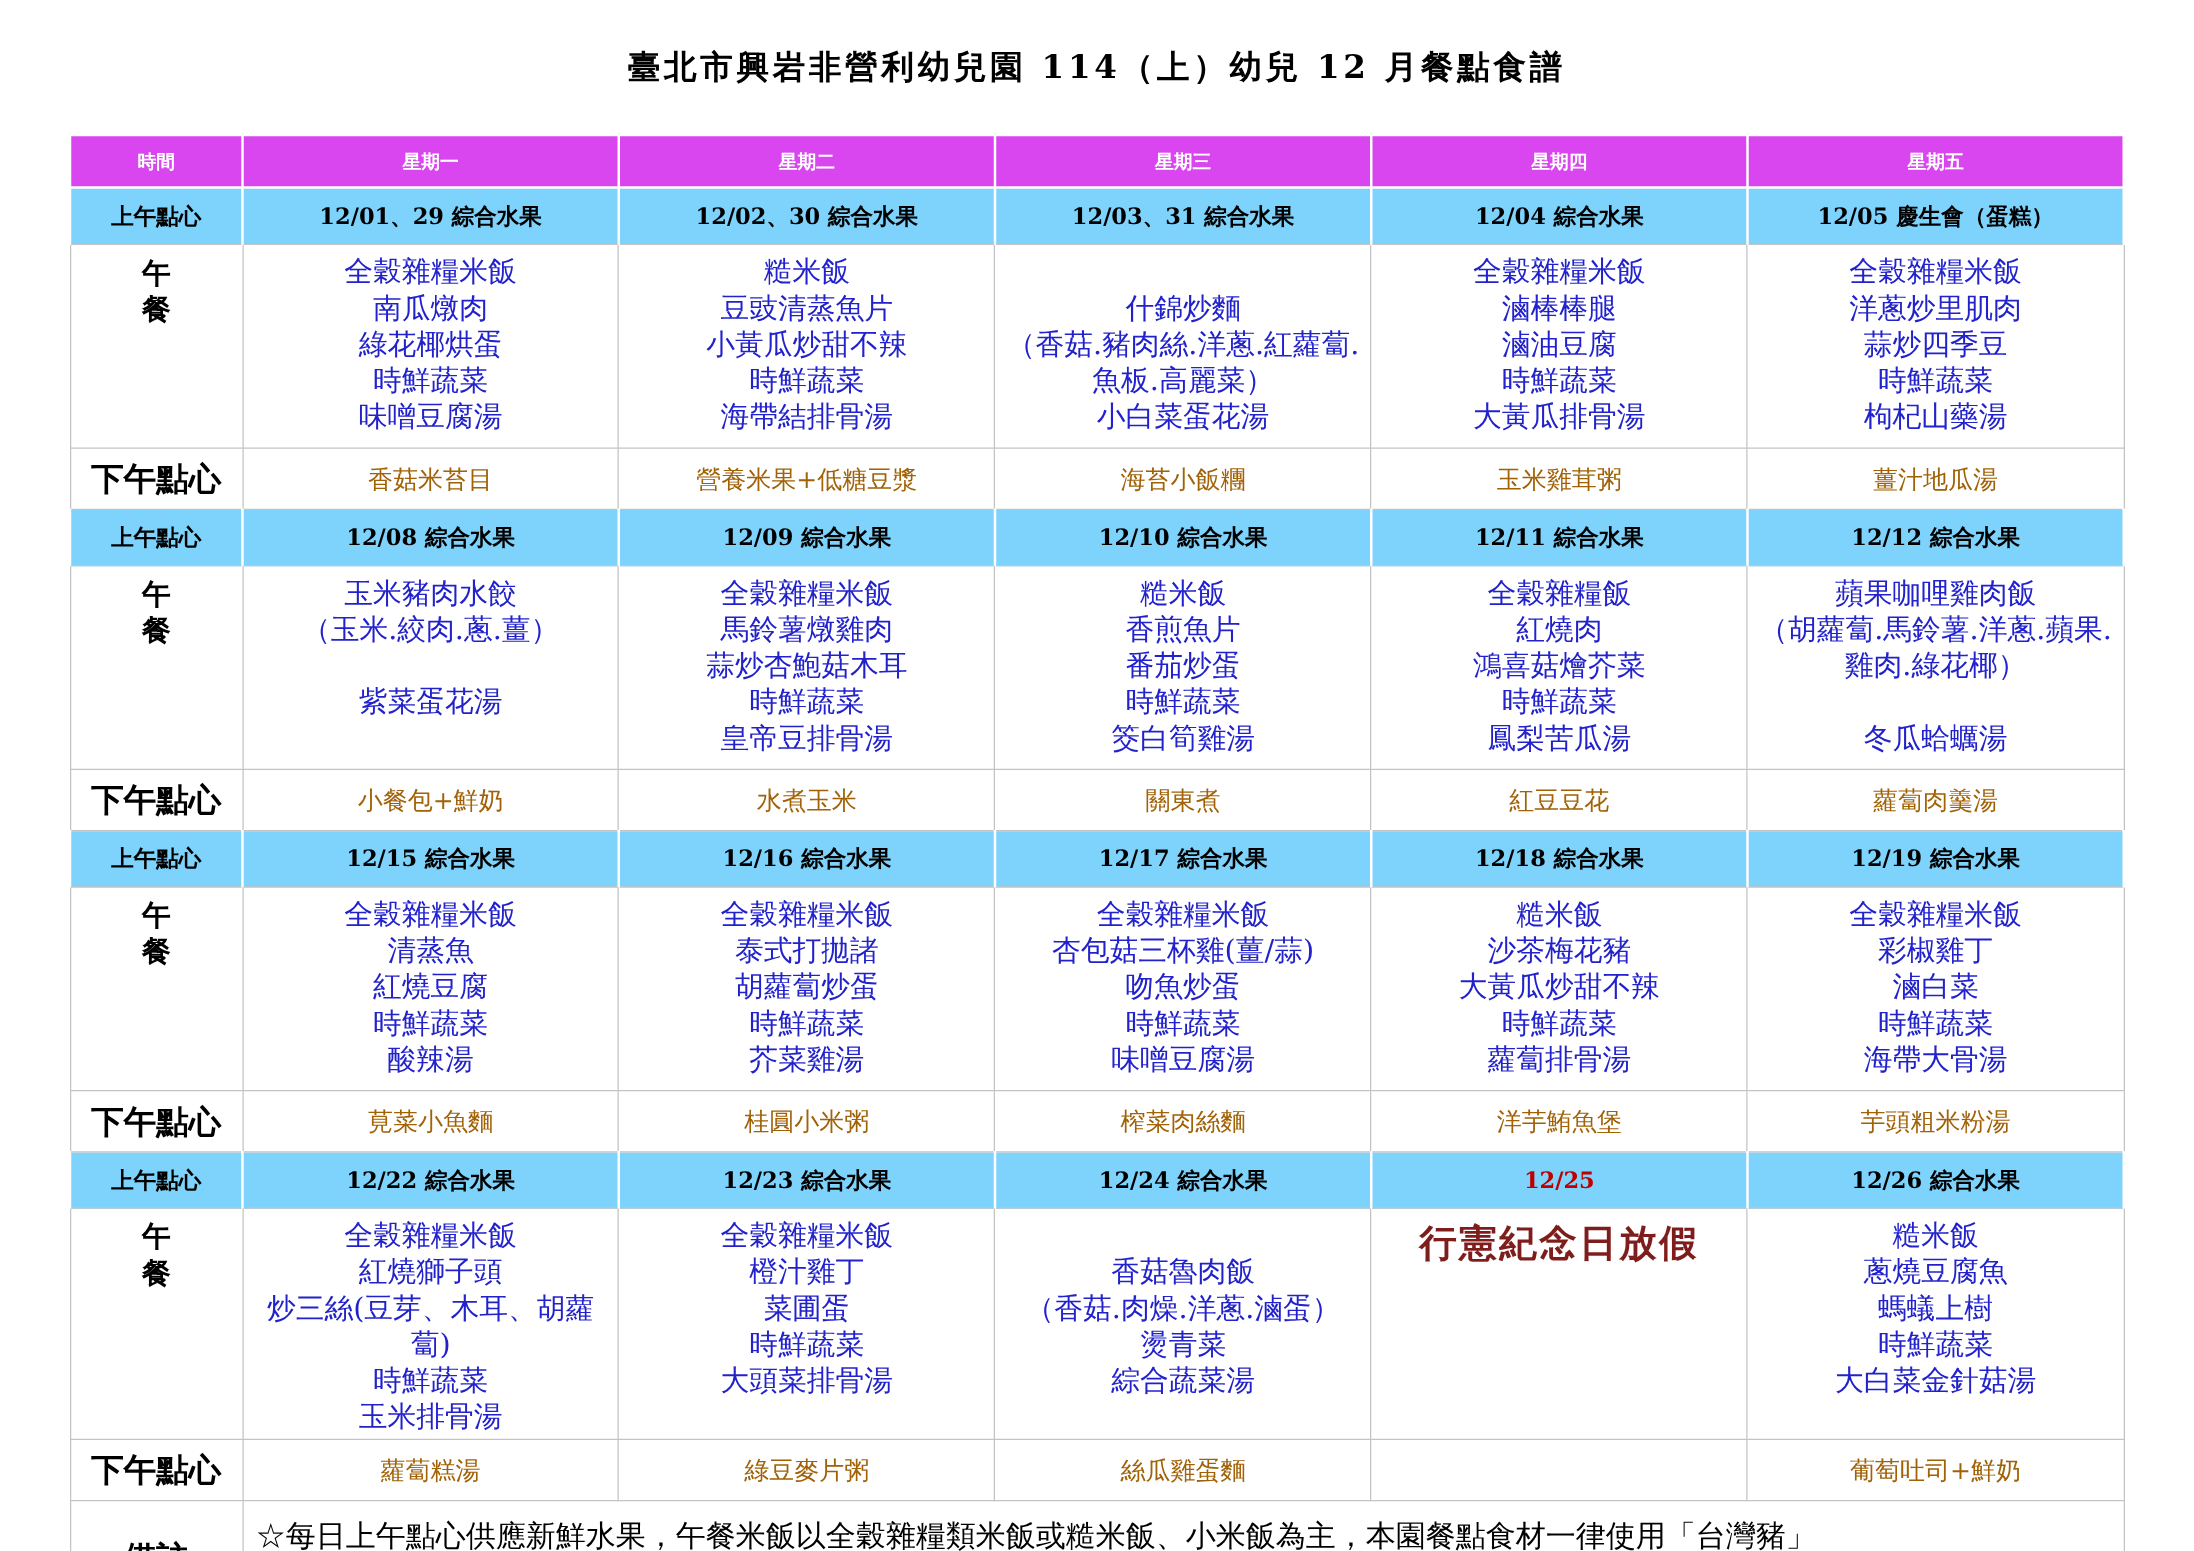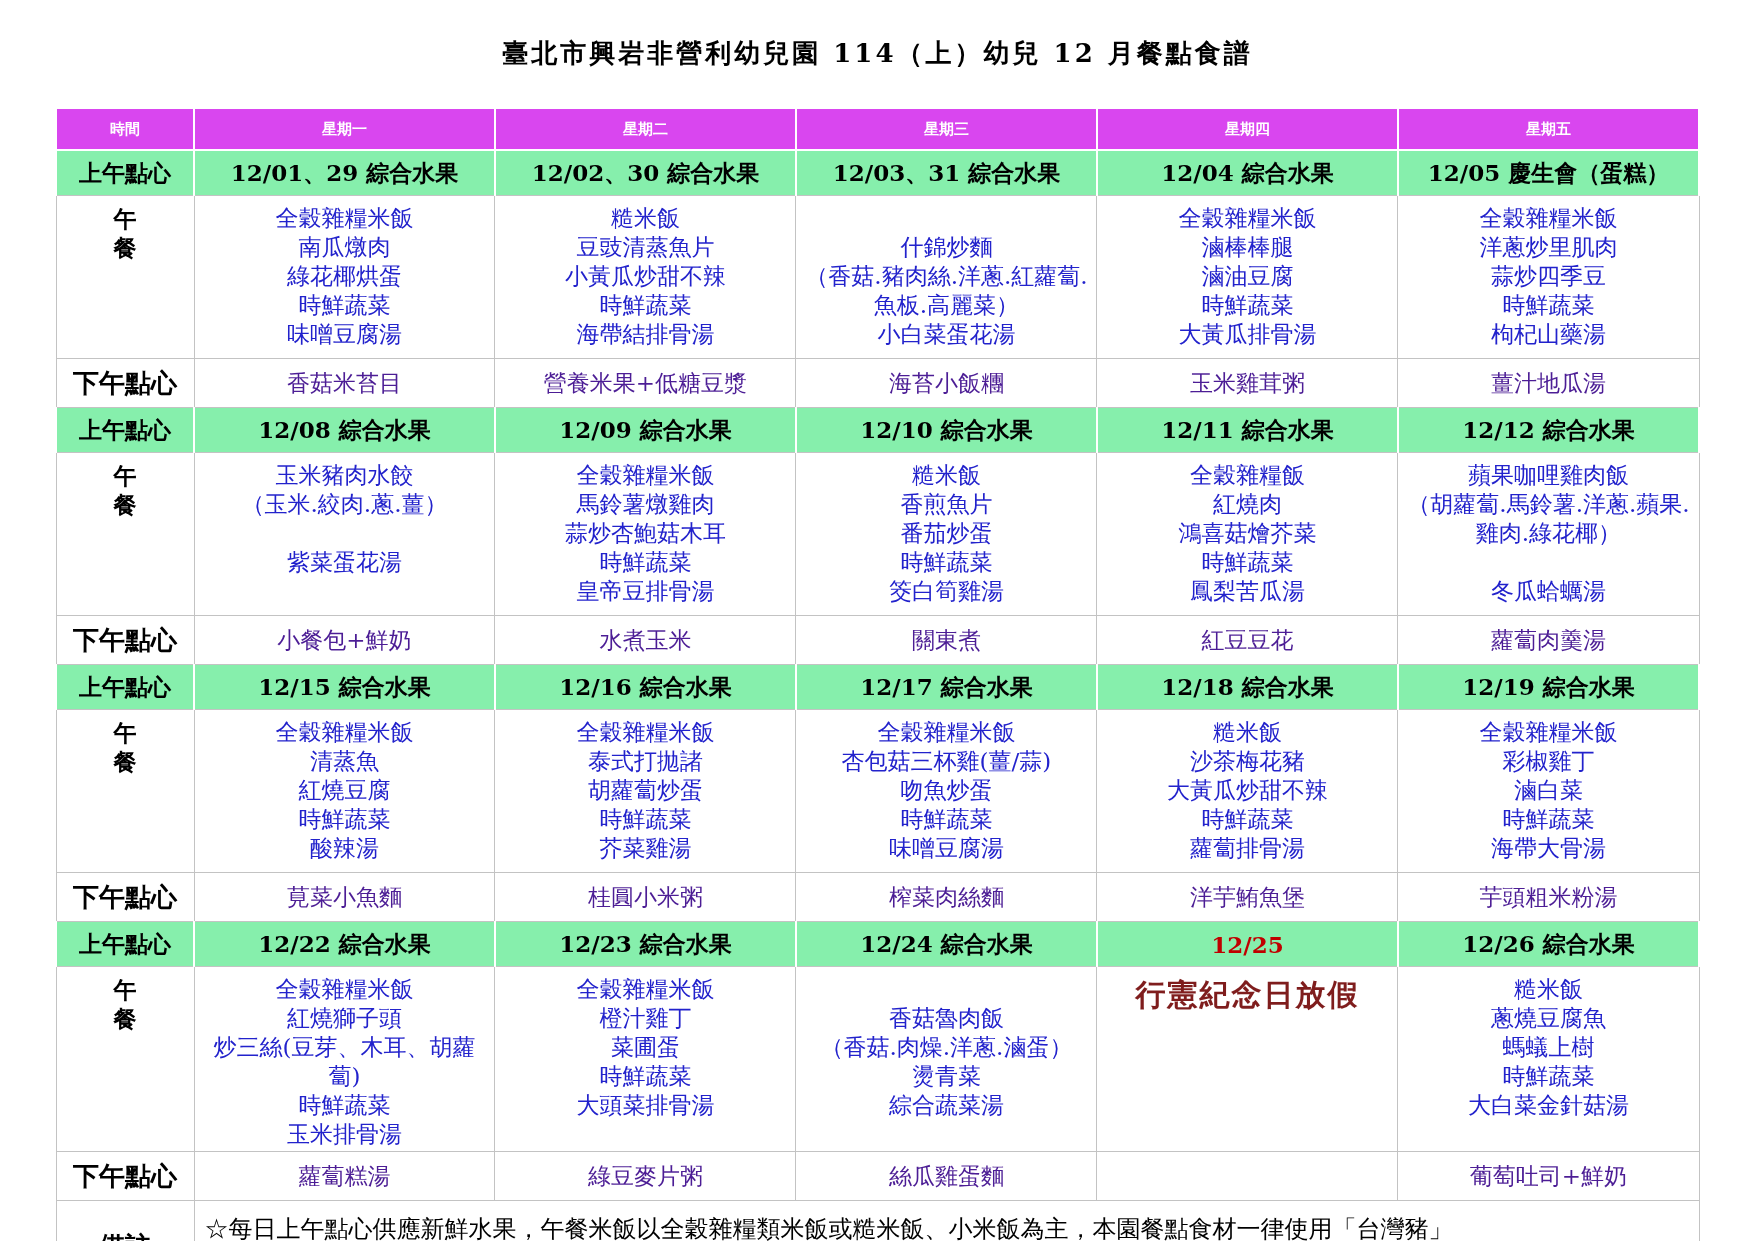--- a/index.html
+++ b/index.html
@@ -17,30 +17,30 @@
     border-collapse:collapse; table-layout:fixed;
   }
   col.c-time { width:8.4%; }
   col.c-day  { width:18.32%; }
   td, th { border:1px solid #c3c3c3; padding:2px 4px; text-align:center; }
   tr.row-header th {
     background:#d946ef; color:#ffffff; font-size:15px; font-weight:bold;
     height:36px; border:2px solid #ffffff;
   }
   tr.row-am td {
-    background:#86efac; font-size:23px; font-weight:bold; height:40px;
+    background:#7dd3fc; font-size:18px; font-weight:bold; height:40px;
     border-left:2px solid #ffffff; border-right:2px solid #ffffff;
   }
   tr.row-lunch td { height:152px; vertical-align:top; padding-top:8px; }
   tr.row-pm td { height:44px; }
   td.time-label { font-size:26px; font-weight:bold; color:#000; }
   td.lunch-cell {
     color:#2222cc; font-size:23px; line-height:29px; white-space:pre-line;
   }
-  td.pm-cell { color:#4c1d95; font-size:23px; }
+  td.pm-cell { color:#a16207; font-size:20px; }
   td.red-date { color:#c00000; }
   td.holiday-cell {
     color:#7f1d1d; font-size:30px; font-weight:bold;
     vertical-align:top; padding-top:52px; letter-spacing:2px; white-space:nowrap;
   }
   tr.row-notes td.notes-cell {
     text-align:left; font-size:24px; line-height:33px; white-space:pre-line;
     padding:6px 10px; height:78px; vertical-align:middle;
   }
 </style>

